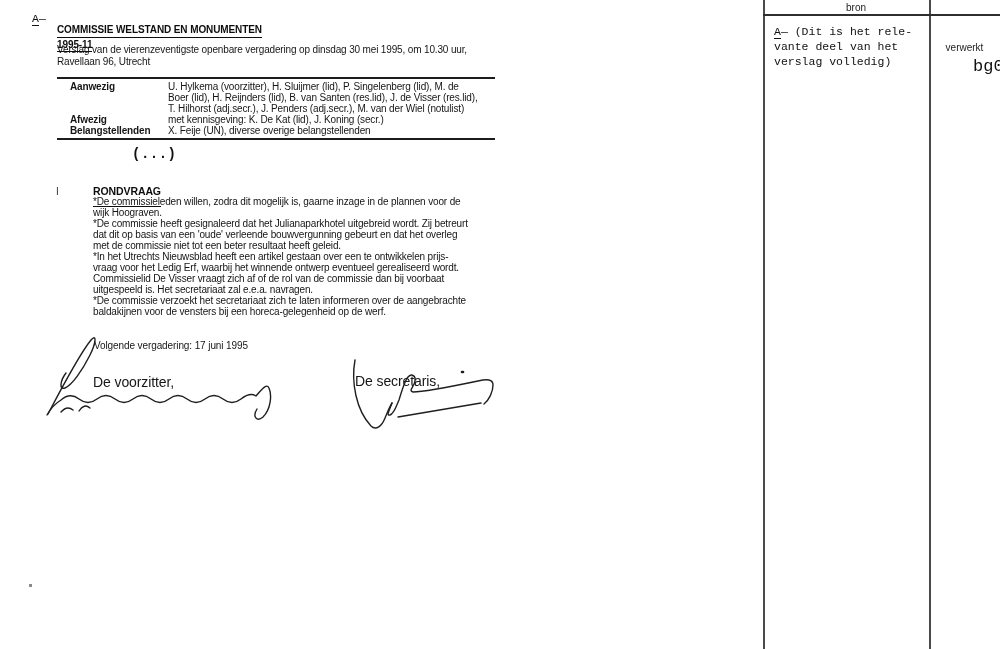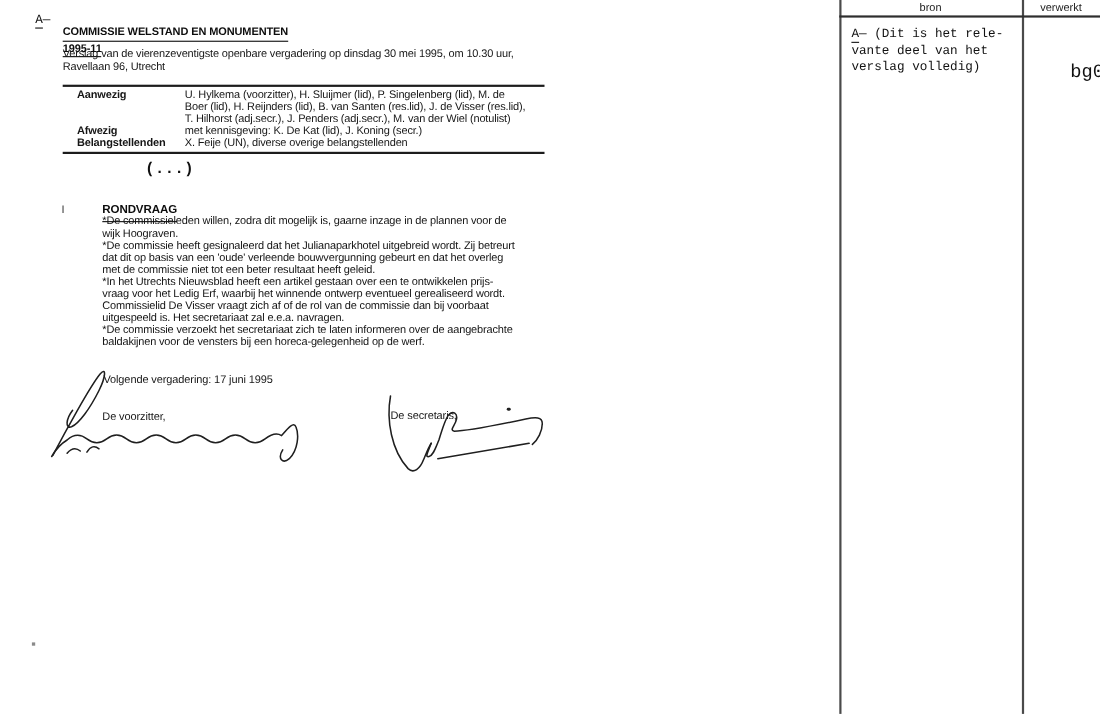--- a/index.html
+++ b/index.html
@@ -40,47 +40,47 @@
 
   .ellipsis{
     left:132px;top:146px;
     font-family:"Liberation Mono","DejaVu Sans Mono",monospace;
     font-size:14px;font-weight:bold;letter-spacing:0.5px;color:#111;
   }
 
   .section-number{left:56px;top:186px;font-size:10px;color:#333;}
   .section-title{
     left:93px;top:185px;font-size:10.5px;font-weight:bold;letter-spacing:-0.1px;color:#0d0d0d;
-    border-bottom:1.4px solid #0d0d0d;padding-bottom:4px;
+    border-bottom:1.4px solid #0d0d0d;padding-bottom:9px;
   }
   .body-text{
     left:93px;top:196px;
     font-size:10px;line-height:11px;letter-spacing:-0.15px;
     white-space:pre;color:#141414;
   }
   .next-meeting{left:94px;top:340px;font-size:10px;letter-spacing:-0.1px;}
-  .sig-label{font-size:10px;letter-spacing:-0.1px;}
+  .sig-label{font-size:14px;letter-spacing:-0.1px;}
   .sig-label.chair{left:93px;top:374px;}
   .sig-label.secr{left:323px;top:373px;padding-left:32px;}
 
   .signatures{left:30px;top:330px;width:480px;height:125px;}
   .signatures path{fill:none;stroke:#1f1f1f;stroke-width:1.4;stroke-linecap:round;stroke-linejoin:round;}
   .signatures path.dot{stroke-width:2.6;}
 
   .speck{left:29px;top:584px;width:3px;height:3px;background:#8a8a8a;}
 
   
   .vline{top:0;width:2px;height:649px;background:#4a4a4a;}
   .vline.v1{left:763px;}
   .vline.v2{left:929px;}
   .hline{left:763px;top:14px;width:237px;height:2px;background:#2e2e2e;}
 
   .col-header{top:2px;font-size:10px;color:#222;text-align:center;}
-  .col-header.bron{left:763px;width:166px;}
-  .col-header.verwerkt{left:929px;width:71px;}
+  .col-header.bron{left:763px;width:186px;}
+  .col-header.verwerkt{left:929px;width:71px;margin-top:40px;}
 
   .bron-note{
     left:774px;top:24px;
     font-family:"Liberation Mono","DejaVu Sans Mono",monospace;
     font-size:11.5px;line-height:15px;color:#111;
     white-space:pre-line;
   }
   .bron-note .u{border-bottom:1.2px solid #111;}
   .verwerkt-code{
     left:973px;top:57px;

